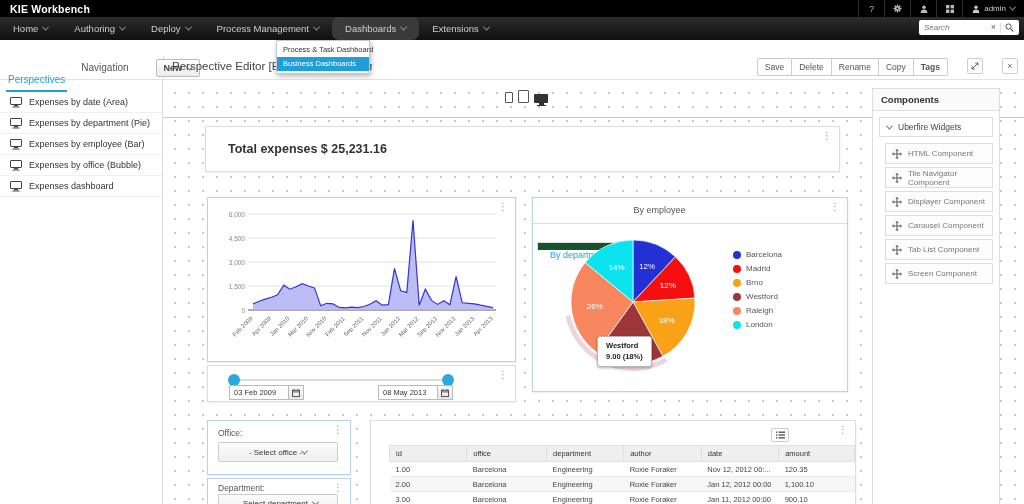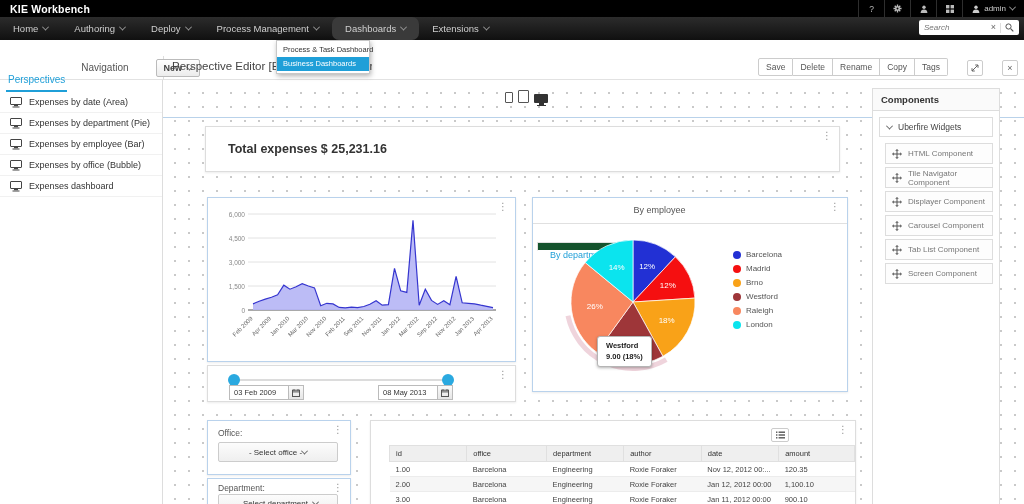--- a/index.html
+++ b/index.html
@@ -26,25 +26,25 @@
   .dropdown-item{height:14px;line-height:14px;font-size:7.5px;color:#333;padding:0 6px;white-space:nowrap;cursor:pointer;}
   .dropdown-item.highlighted{background:#1f9fd8;color:#fff;}
   
   .toolbar{position:absolute;top:40px;left:0;right:0;height:40px;background:#fff;border-bottom:1px solid #e2e2e2;z-index:10;box-sizing:border-box;}
   .toolbar-left{position:absolute;left:0;top:16px;height:24px;width:163px;border-right:1px solid #ddd;display:flex;align-items:center;}
   .tab{font-size:10px;color:#555;padding:5px 8px 7px;cursor:pointer;position:relative;white-space:nowrap;}
   .tab.active{color:#1f9fd8;margin-top:24px;}
   .tab.active::after{content:"";position:absolute;left:6px;right:6px;bottom:0;height:2px;background:#1f9fd8;}
   .new-btn{margin-left:19px;font-size:9px;color:#444;border:1px solid #bbb;border-radius:2px;background:linear-gradient(#fff,#ececec);padding:3px 7px;display:flex;gap:5px;align-items:center;cursor:pointer;font-weight:bold;}
   .editor-title{position:absolute;left:172px;top:20px;font-size:11.5px;color:#444;max-width:200px;overflow:hidden;white-space:nowrap;}
-  .toolbar-right{position:absolute;right:6px;top:18px;display:flex;align-items:flex-end;gap:19px;}
+  .toolbar-right{position:absolute;right:6px;top:18px;display:flex;align-items:flex-start;gap:19px;}
   .btn-group{display:flex;}
   .action-btn{font-size:8.5px;color:#555;background:#fff;border:1px solid #ccc;border-left:none;padding:3px 7px;cursor:pointer;font-family:inherit;white-space:nowrap;}
   .action-btn:first-child{border-left:1px solid #ccc;border-radius:2px 0 0 2px;}
-  .action-btn:last-child{border-radius:0 2px 2px 0;}
+  .action-btn:last-child{border-radius:0 2px 2px 0;font-weight:bold;}
   .sq-btn{width:16px;height:16px;border:1px solid #ccc;border-radius:2px;background:#fff;display:flex;align-items:center;justify-content:center;font-size:9px;color:#666;cursor:pointer;box-sizing:border-box;}
   
   .sidebar{position:absolute;left:0;top:80px;bottom:0;width:163px;border-right:1px solid #ddd;background:#fff;padding-top:12px;box-sizing:border-box;z-index:5;}
   .side-item{display:flex;align-items:center;gap:7px;height:20px;padding-left:10px;font-size:9px;color:#333;border-bottom:1px solid #f1f1f1;cursor:pointer;}
   
   .canvas{position:absolute;left:163px;top:80px;right:0;bottom:0;overflow:hidden;
           background-image:radial-gradient(circle,#c9c9c9 0.8px,transparent 1px);background-size:14px 14px;background-position:5px 6px;}
   .canvas-divider{position:absolute;left:0;right:0;top:37px;height:1px;background:#b9d2ea;}
   .devices{position:absolute;left:342px;top:10px;display:flex;align-items:flex-end;gap:5px;}
   .dev-phone{width:6px;height:9px;border:1px solid #555;border-radius:1px;background:#fff;margin-bottom:2px;}

